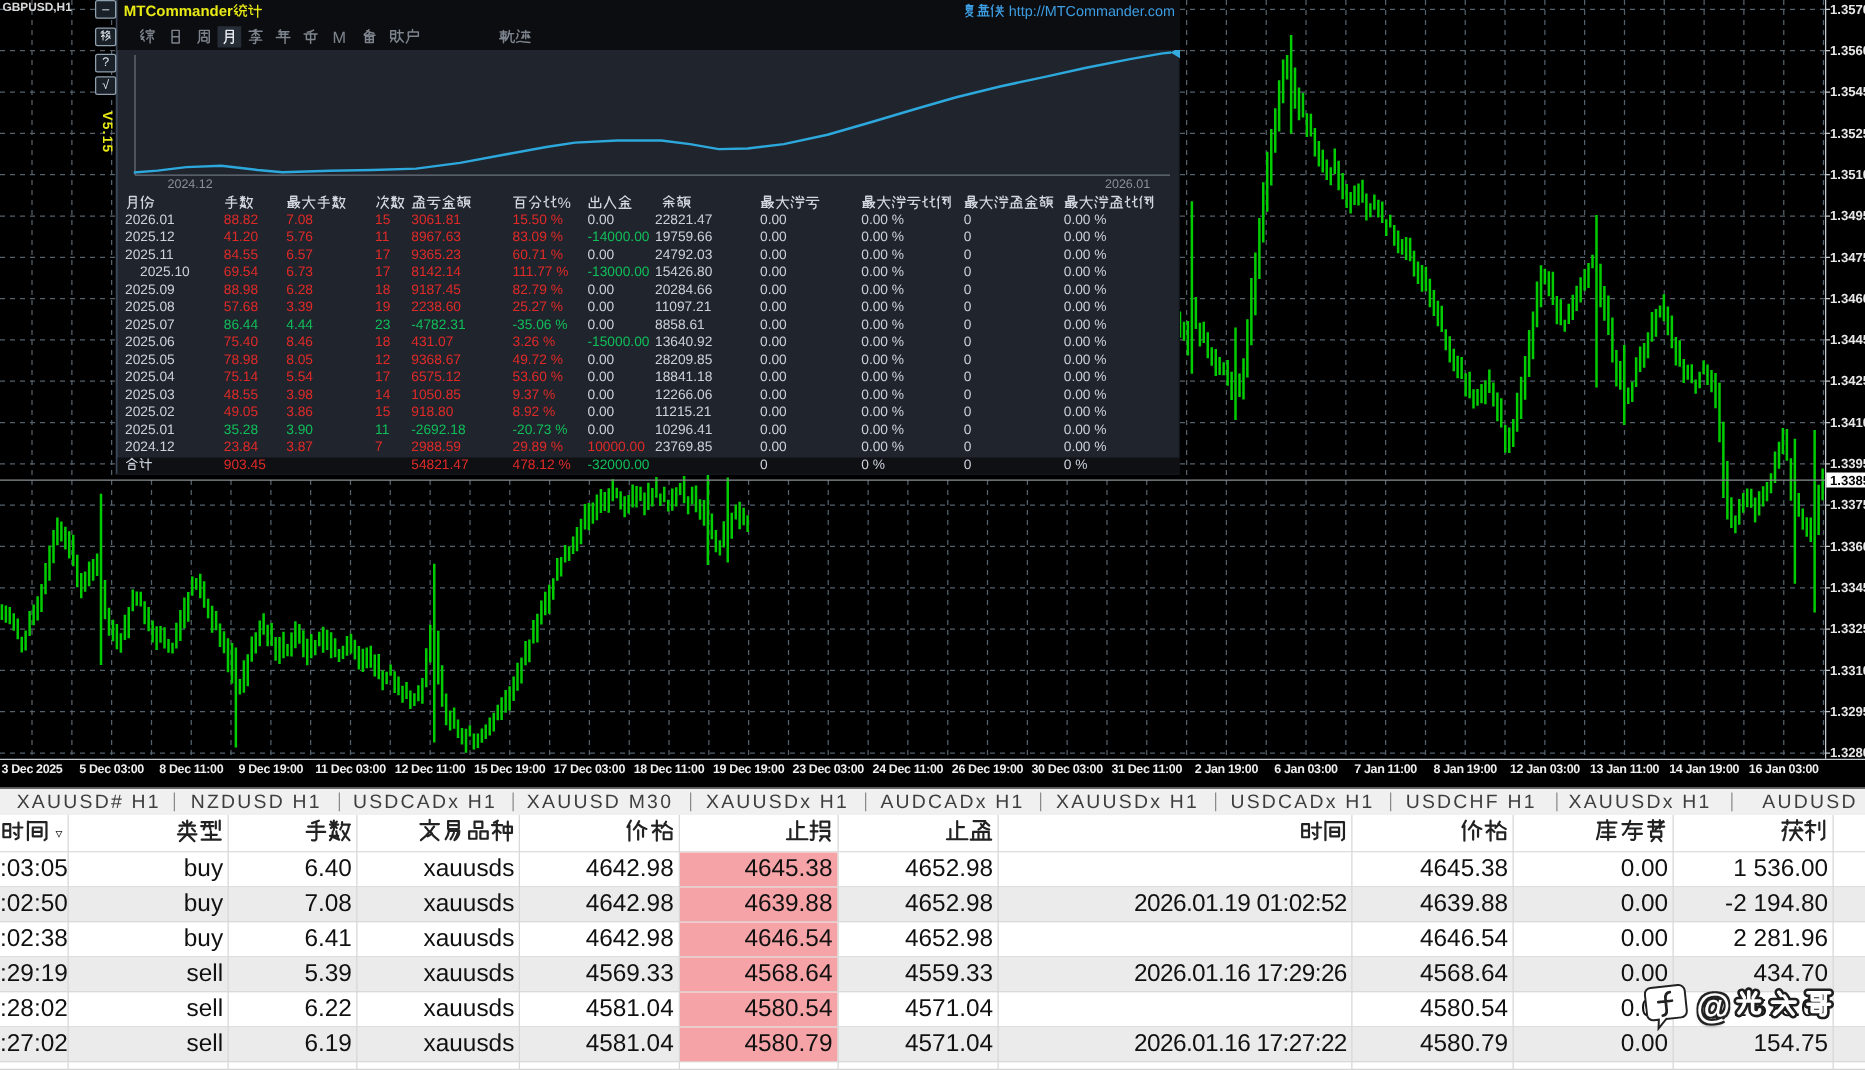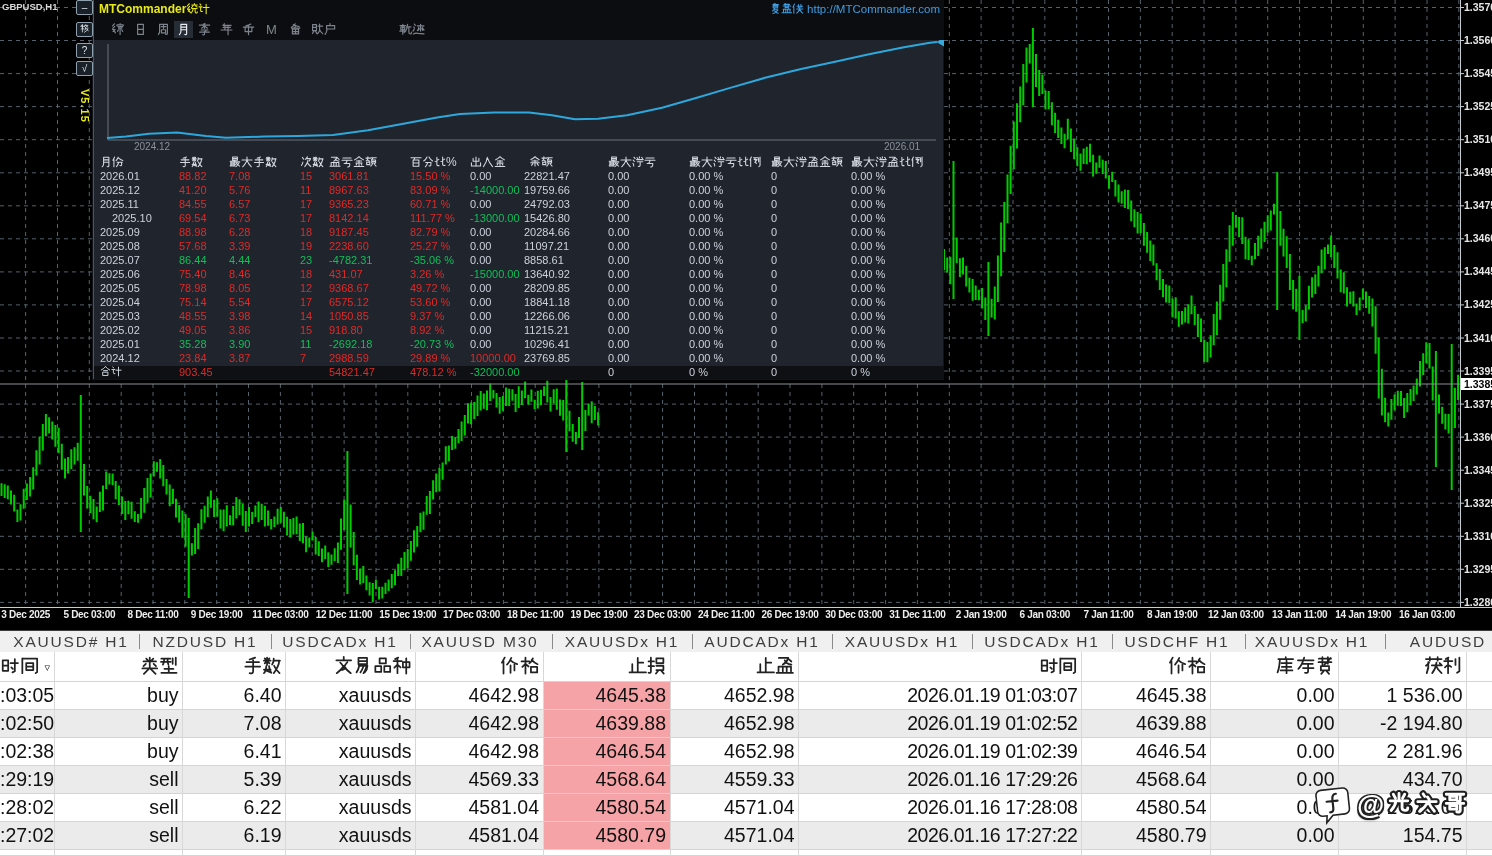--- a/index.html
+++ b/index.html
@@ -634,21 +634,20 @@
         </svg></span>
 </div>
 <div class="brow " style="top:682px">
       <span class="bc" style="left:0px;width:50.0px">​:03:05</span>
       <span class="bc" style="left:53.5px;width:125.0px">buy</span>
       <span class="bc" style="left:182px;width:99.5px">6.40</span>
       <span class="bc" style="left:285px;width:126.5px">xauusds</span>
       <span class="bc" style="left:415px;width:124.0px">4642.98</span>
       <span class="bc pink" style="left:542.5px;width:124.0px">4645.38</span>
       <span class="bc" style="left:670px;width:124.5px">4652.98</span>
-      <span class="bc t" style="left:798px;width:279.5px">2026.01.19 01:03:07</span>
       <span class="bc" style="left:1081px;width:125.5px">4645.38</span>
       <span class="bc" style="left:1210px;width:124.5px">0.00</span>
       <span class="bc" style="left:1338px;width:124.5px">1 536.00</span>
     </div>
     <div class="brow alt" style="top:710px">
       <span class="bc" style="left:0px;width:52px">​:02:50</span>
       <span class="bc" style="left:53.5px;width:125.0px">buy</span>
       <span class="bc" style="left:182px;width:99.5px">7.08</span>
       <span class="bc" style="left:285px;width:126.5px">xauusds</span>
       <span class="bc" style="left:415px;width:124.0px">4642.98</span>
@@ -660,21 +659,20 @@
       <span class="bc" style="left:1338px;width:124.5px">-2 194.80</span>
     </div>
     <div class="brow " style="top:738px">
       <span class="bc" style="left:0px;width:50.0px">​:02:38</span>
       <span class="bc" style="left:53.5px;width:125.0px">buy</span>
       <span class="bc" style="left:182px;width:99.5px">6.41</span>
       <span class="bc" style="left:285px;width:126.5px">xauusds</span>
       <span class="bc" style="left:415px;width:124.0px">4642.98</span>
       <span class="bc pink" style="left:542.5px;width:124.0px">4646.54</span>
       <span class="bc" style="left:670px;width:124.5px">4652.98</span>
-      <span class="bc t" style="left:798px;width:279.5px">2026.01.19 01:02:39</span>
       <span class="bc" style="left:1081px;width:125.5px">4646.54</span>
       <span class="bc" style="left:1210px;width:124.5px">0.00</span>
       <span class="bc" style="left:1338px;width:124.5px">2 281.96</span>
     </div>
     <div class="brow alt" style="top:766px">
       <span class="bc" style="left:0px;width:50.0px">​:29:19</span>
       <span class="bc" style="left:53.5px;width:125.0px">sell</span>
       <span class="bc" style="left:182px;width:99.5px">5.39</span>
       <span class="bc" style="left:285px;width:126.5px">xauusds</span>
       <span class="bc" style="left:415px;width:124.0px">4569.33</span>
@@ -686,21 +684,20 @@
       <span class="bc" style="left:1338px;width:124.5px">434.70</span>
     </div>
     <div class="brow " style="top:794px">
       <span class="bc" style="left:0px;width:50.0px">​:28:02</span>
       <span class="bc" style="left:53.5px;width:125.0px">sell</span>
       <span class="bc" style="left:182px;width:99.5px">6.22</span>
       <span class="bc" style="left:285px;width:126.5px">xauusds</span>
       <span class="bc" style="left:415px;width:124.0px">4581.04</span>
       <span class="bc pink" style="left:542.5px;width:124.0px">4580.54</span>
       <span class="bc" style="left:670px;width:124.5px">4571.04</span>
-      <span class="bc t" style="left:798px;width:279.5px">2026.01.16 17:28:08</span>
       <span class="bc" style="left:1081px;width:125.5px">4580.54</span>
       <span class="bc" style="left:1210px;width:124.5px">0.00</span>
       <span class="bc" style="left:1338px;width:124.5px">1 515.00</span>
     </div>
     <div class="brow alt" style="top:822px">
       <span class="bc" style="left:0px;width:50.0px">​:27:02</span>
       <span class="bc" style="left:53.5px;width:125.0px">sell</span>
       <span class="bc" style="left:182px;width:99.5px">6.19</span>
       <span class="bc" style="left:285px;width:126.5px">xauusds</span>
       <span class="bc" style="left:415px;width:124.0px">4581.04</span>

